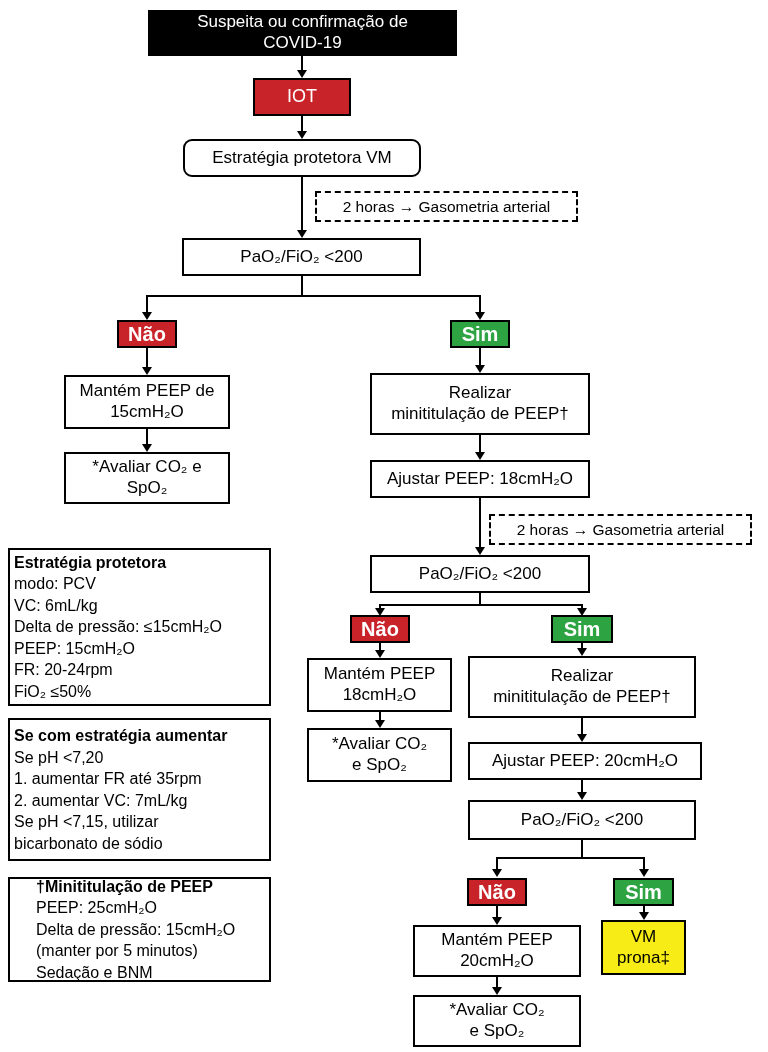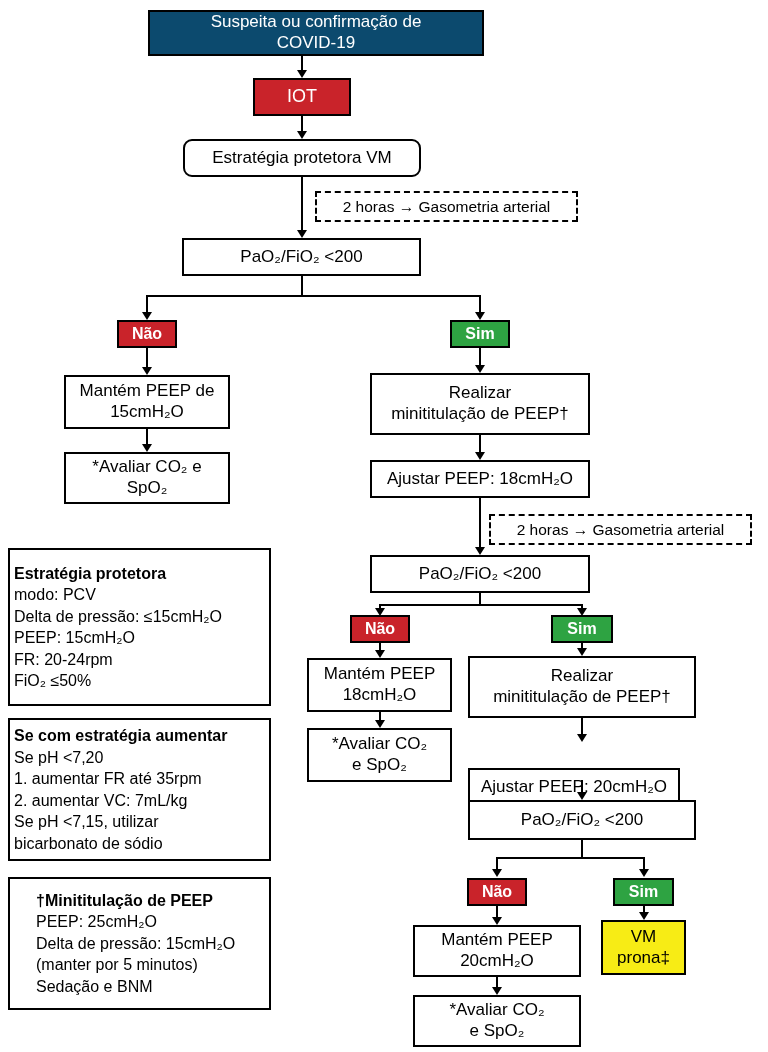--- a/index.html
+++ b/index.html
@@ -7,21 +7,21 @@
     position:relative; width:768px; height:1052px; background:#ffffff;
     font-family:"Liberation Sans","DejaVu Sans",sans-serif; color:#000;
     overflow:hidden;
   }
   .node {
     position:absolute; border:2px solid #000; background:#fff;
     display:flex; align-items:center; justify-content:center;
     text-align:center; font-size:17px; line-height:1.22;
     white-space:pre-line; box-sizing:border-box; padding:2px 6px;
   }
-  .label { font-size:16px; font-weight:bold; }
+  .label { font-size:20px; font-weight:bold; }
   .c-white { color:#fff; }
   .c-black { color:#000; }
   .dashed {
     position:absolute; border:2px dashed #000; background:#fff;
     display:flex; align-items:center; justify-content:center;
     font-size:15.5px; box-sizing:border-box; padding:2px 8px;
   }
   .arrow-v { position:absolute; width:2px; background:#000; }
   .arrow-v::after {
     content:""; position:absolute; bottom:-6px; left:-4px;
@@ -36,21 +36,21 @@
     justify-content:center; text-align:left; font-size:16px;
     line-height:21.5px; padding:4px 4px;
   }
   .info-title { font-weight:bold; }
 </style>
 </head>
 <body>
 
 <div class="canvas">
 
-  <div class="node c-white" style="left: 148px; top: 10px; width: 336px; height: 46px; background: #0c4a6e;">Suspeita ou confirmação de
+  <div class="node c-white" style="left: 148px; top: 10px; width: 309px; height: 46px; background: #000000;">Suspeita ou confirmação de
 COVID-19</div>
 
   <div class="arrow-v" style="left:301px;top:56px;height:16px;"></div>
 
   <div class="node c-white" style="left: 253px; top: 78px; width: 98px; height: 38px; font-size: 18px; background: rgb(201, 35, 42);">IOT</div>
 
   <div class="arrow-v" style="left:301px;top:116px;height:17px;"></div>
 
   <div class="node" style="left:183px;top:139px;width:238px;height:38px;border-radius:9px;">Estratégia protetora VM</div>
 
@@ -96,21 +96,21 @@
   <div class="node" style="left:307px;top:658px;width:145px;height:54px;">Mantém PEEP
 18cmH₂O</div>
   <div class="arrow-v" style="left:379px;top:712px;height:10px;"></div>
   <div class="node" style="left:307px;top:728px;width:145px;height:54px;">*Avaliar CO₂
 e SpO₂</div>
 
   <div class="arrow-v" style="left:581px;top:643px;height:7px;"></div>
   <div class="node" style="left:468px;top:656px;width:228px;height:62px;">Realizar
 minititulação de PEEP†</div>
   <div class="arrow-v" style="left:581px;top:718px;height:18px;"></div>
-  <div class="node" style="left:468px;top:742px;width:212px;height:38px;margin-top:26px;">Ajustar PEEP: 20cmH₂O</div>
+  <div class="node" style="left:468px;top:742px;width:234px;height:38px;">Ajustar PEEP: 20cmH₂O</div>
   <div class="arrow-v" style="left:581px;top:780px;height:14px;"></div>
   <div class="node" style="left:468px;top:800px;width:228px;height:40px;">PaO₂/FiO₂ &lt;200</div>
 
   <div class="line-v" style="left:581px;top:840px;height:19px;"></div>
   <div class="line-h" style="left:496px;top:857px;width:149px;"></div>
   <div class="arrow-v" style="left:496px;top:857px;height:14px;"></div>
   <div class="arrow-v" style="left:643px;top:857px;height:14px;"></div>
 
   <div class="node label c-white" style="left: 467px; top: 878px; width: 60px; height: 28px; background: rgb(201, 35, 42);">Não</div>
   <div class="node label c-white" style="left: 613px; top: 878px; width: 61px; height: 28px; background: rgb(46, 163, 66);">Sim</div>
@@ -122,36 +122,37 @@
   <div class="node" style="left:413px;top:995px;width:168px;height:52px;">*Avaliar CO₂
 e SpO₂</div>
 
   <div class="arrow-v" style="left:643px;top:906px;height:8px;"></div>
   <div class="node c-black" style="left: 601px; top: 920px; width: 85px; height: 55px; background: rgb(247, 236, 21);">VM
 prona‡</div>
 
   <div class="info-box" style="left:8px;top:548px;width:263px;height:158px;">
     <div class="info-title">Estratégia protetora</div>
     <div class="info-line">modo: PCV</div>
+    <div class="info-line">VC: 6mL/kg</div>
     <div class="info-line">Delta de pressão: ≤15cmH₂O</div>
     <div class="info-line">PEEP: 15cmH₂O</div>
     <div class="info-line">FR: 20-24rpm</div>
     <div class="info-line">FiO₂ ≤50%</div>
   </div>
 
   <div class="info-box" style="left:8px;top:718px;width:263px;height:143px;">
     <div class="info-title">Se com estratégia aumentar</div>
     <div class="info-line">Se pH &lt;7,20</div>
     <div class="info-line">1. aumentar FR até 35rpm</div>
     <div class="info-line">2. aumentar VC: 7mL/kg</div>
     <div class="info-line">Se pH &lt;7,15, utilizar</div>
     <div class="info-line">bicarbonato de sódio</div>
   </div>
 
-  <div class="info-box" style="left:8px;top:877px;width:263px;height:133px;padding-left:26px;">
+  <div class="info-box" style="left:8px;top:877px;width:263px;height:105px;padding-left:26px;">
     <div class="info-title">†Minititulação de PEEP</div>
     <div class="info-line">PEEP: 25cmH₂O</div>
     <div class="info-line">Delta de pressão: 15cmH₂O</div>
     <div class="info-line">(manter por 5 minutos)</div>
     <div class="info-line">Sedação e BNM</div>
   </div>
 
 </div>
 
 </body></html>

